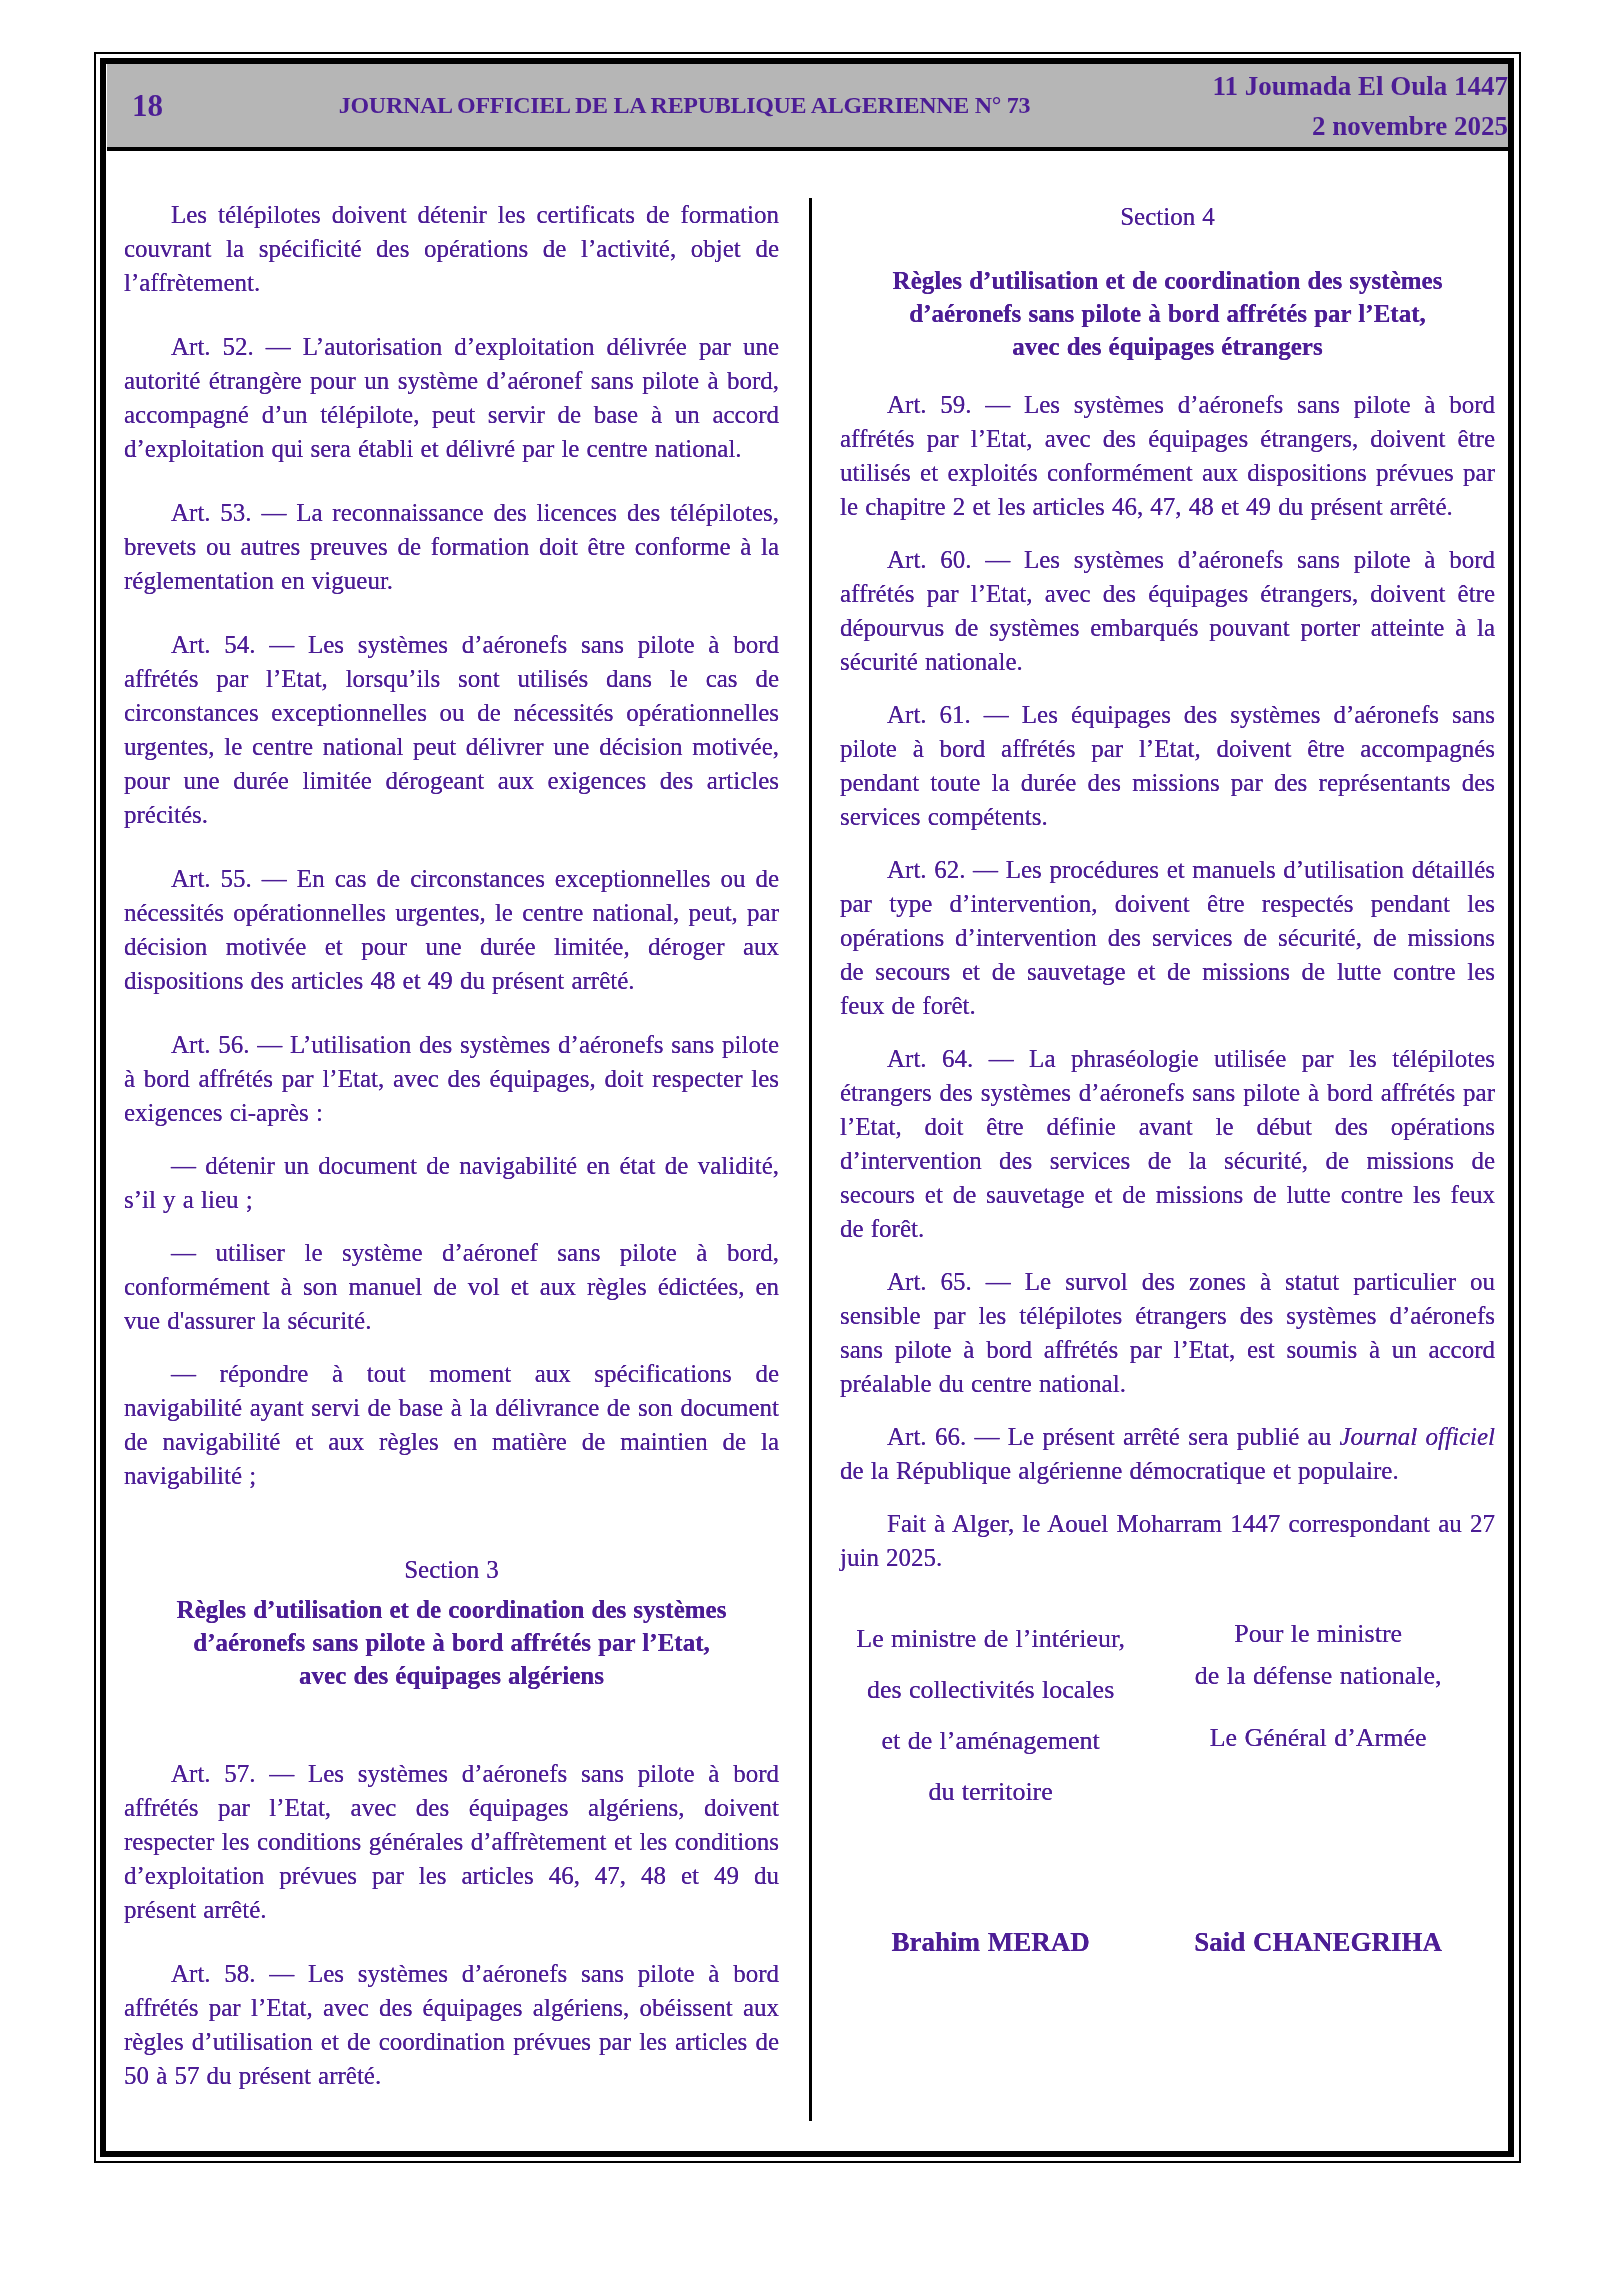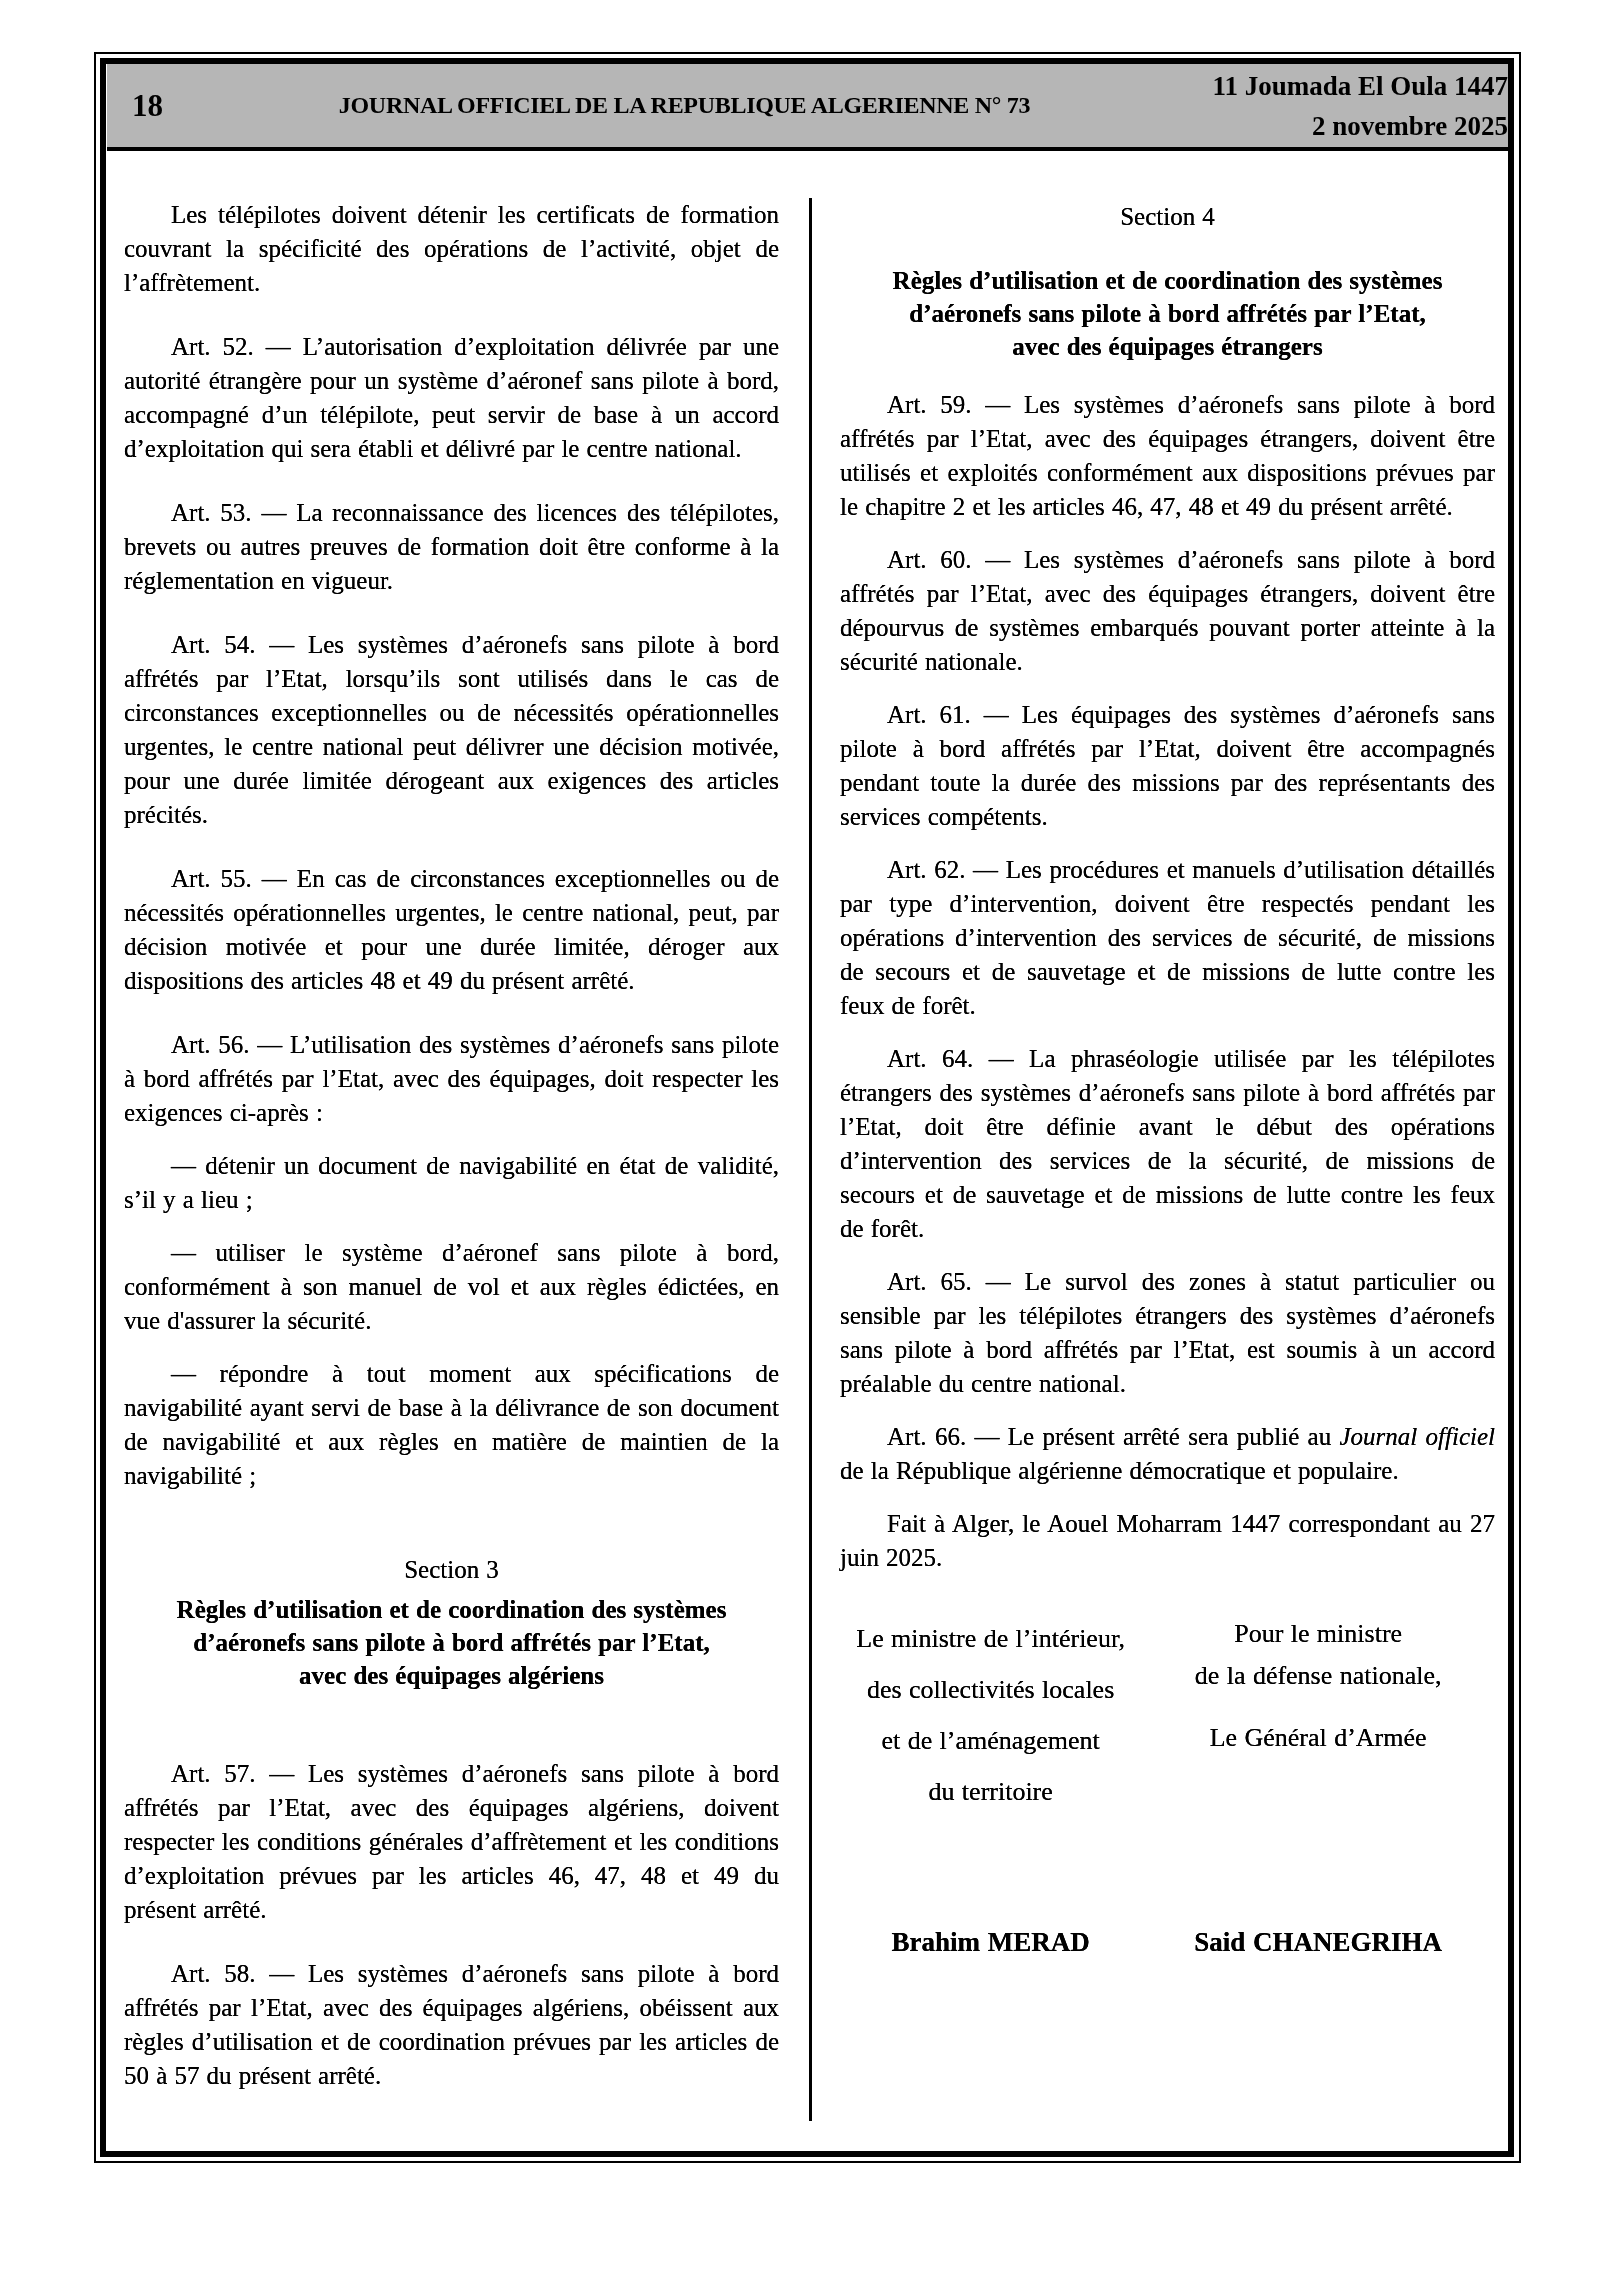--- a/index.html
+++ b/index.html
@@ -1,20 +1,20 @@
 <!DOCTYPE html>
 <html style="font-size:14.5px"><head>
 <meta charset="utf-8">
 <style>
   html,body { margin:0; padding:0; background:#ffffff; }
   .page {
     position:relative; width:1615px; height:2285px;
     background:#ffffff; overflow:hidden;
     font-family:"Liberation Serif","DejaVu Serif",serif;
-    color:#000000;
+    color:#4c1d95;
   }
   
   .frame-outer {
     position:absolute; left:94px; top:52px; width:1427px; height:2111px;
     border:2.7px solid #000; box-sizing:border-box;
   }
   .frame-inner {
     position:absolute; left:100px; top:58px; width:1414px; height:2099px;
     border:6.3px solid #000; box-sizing:border-box;
   }

